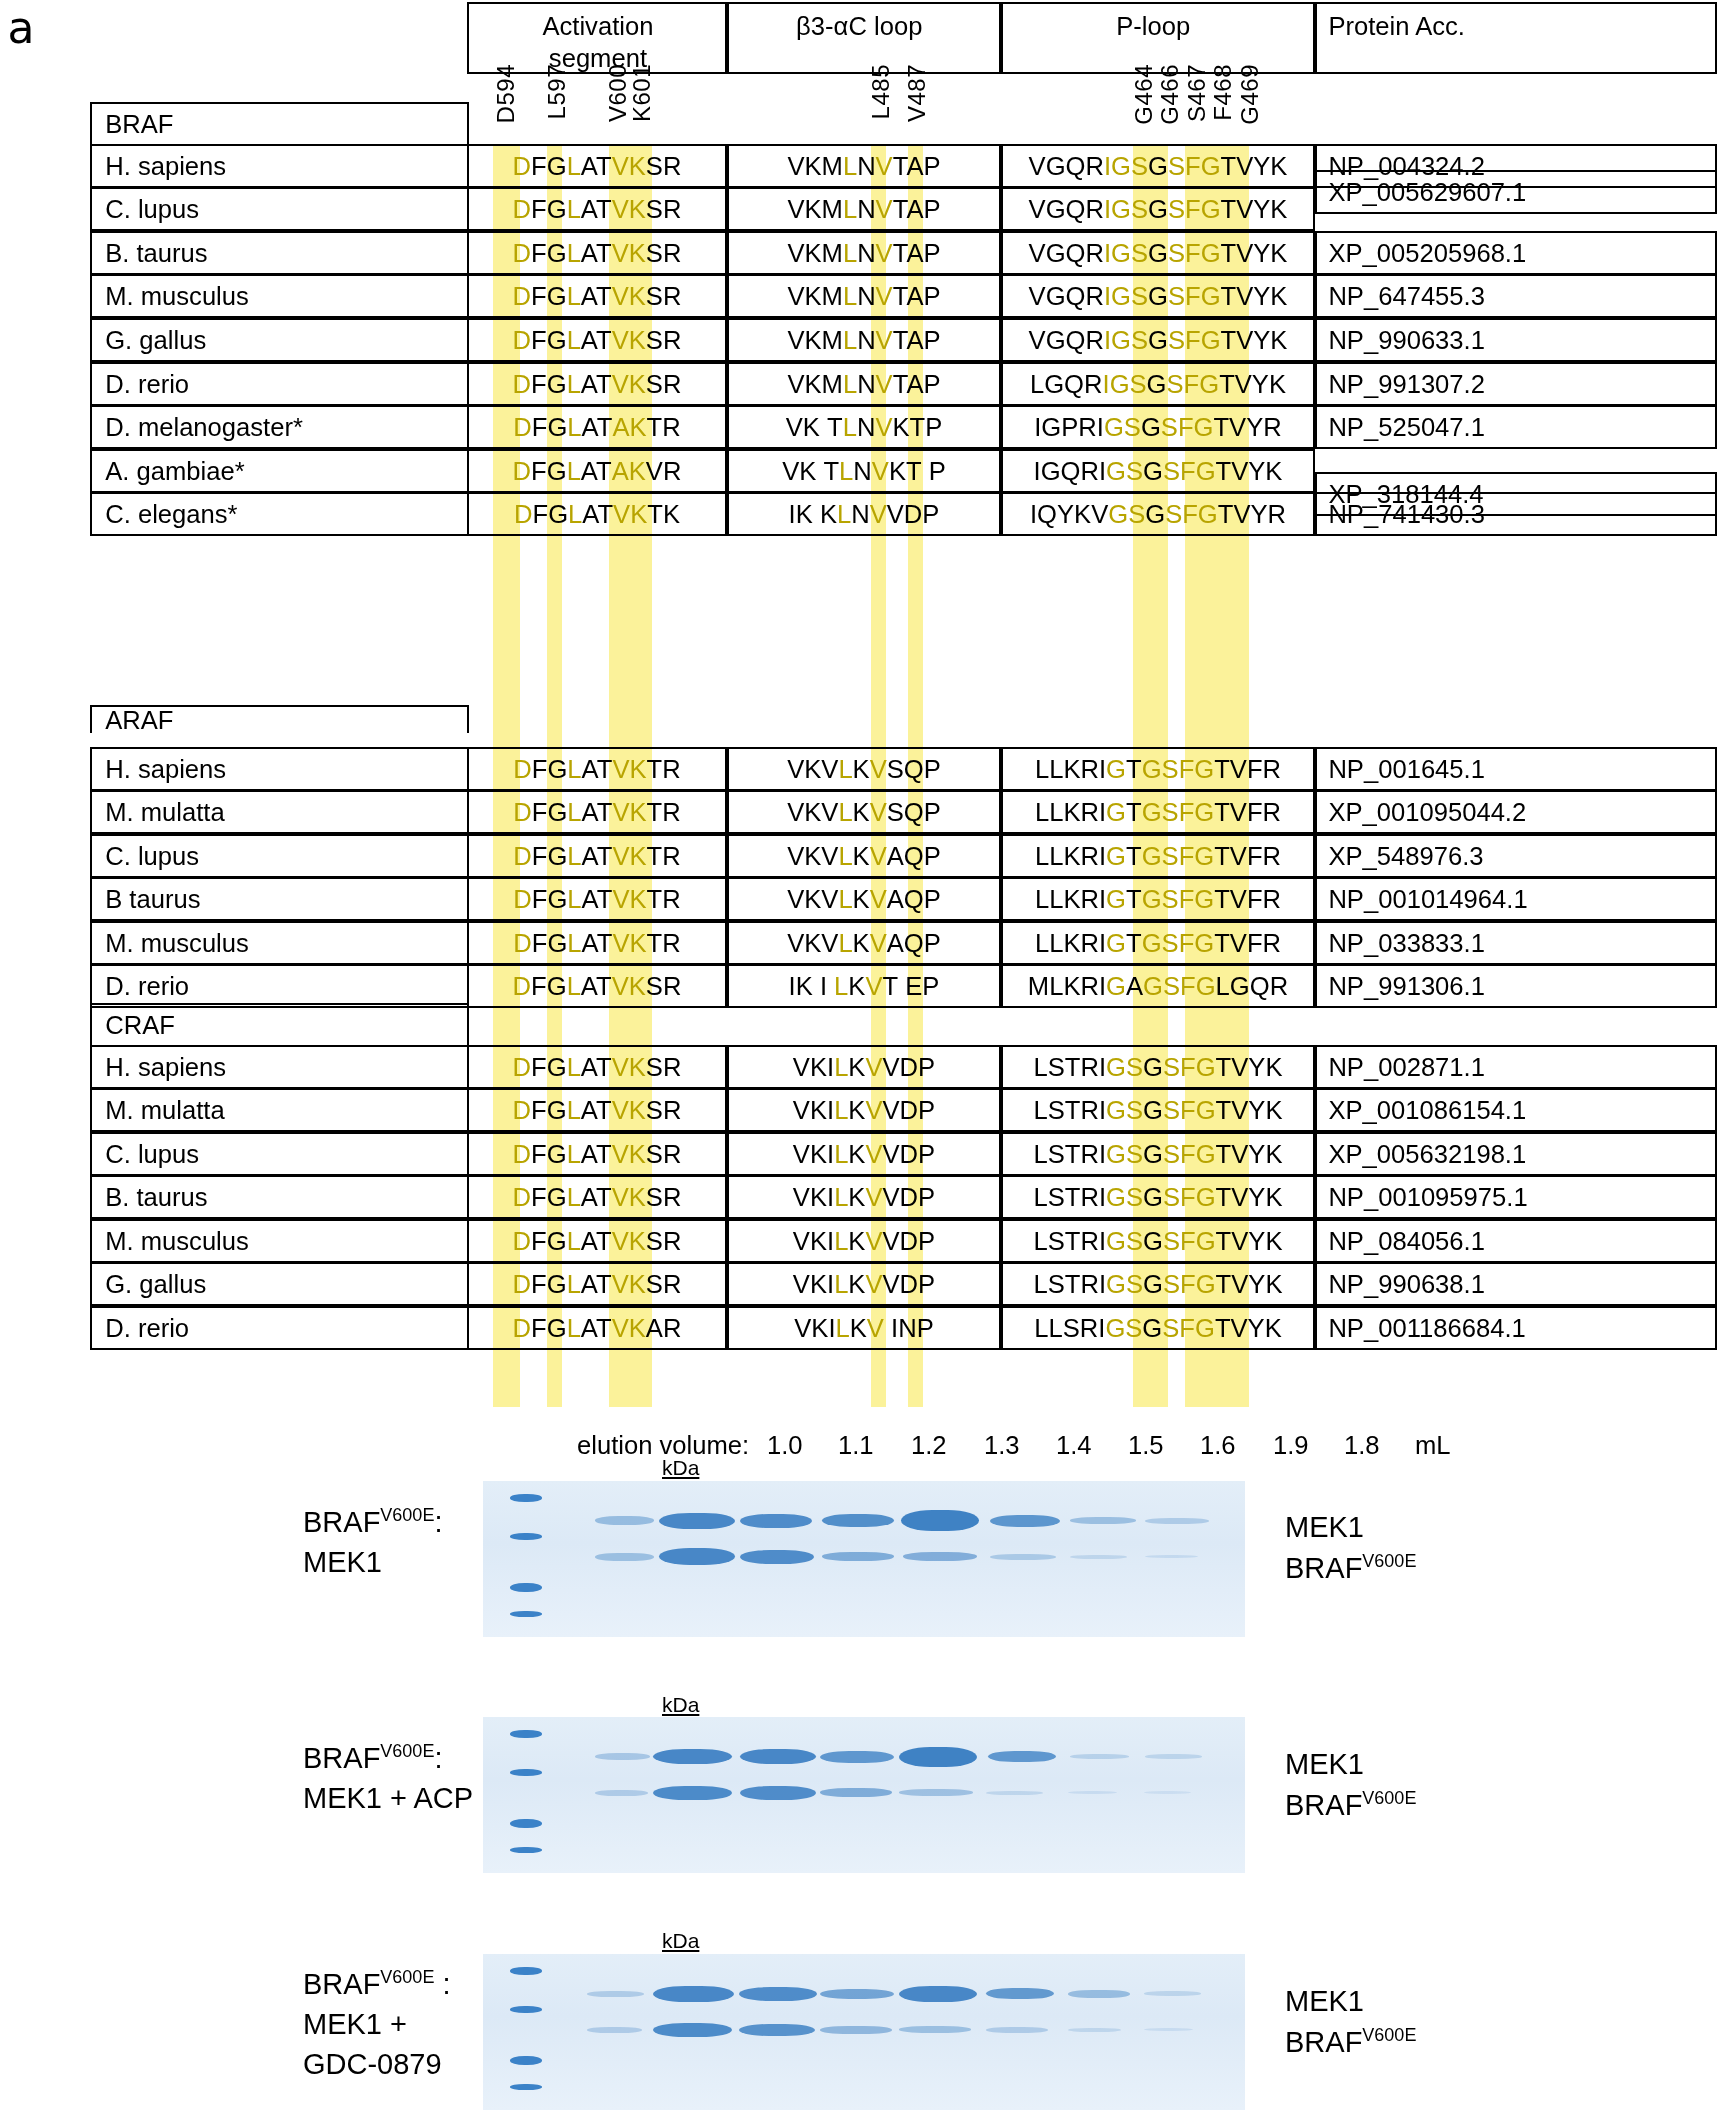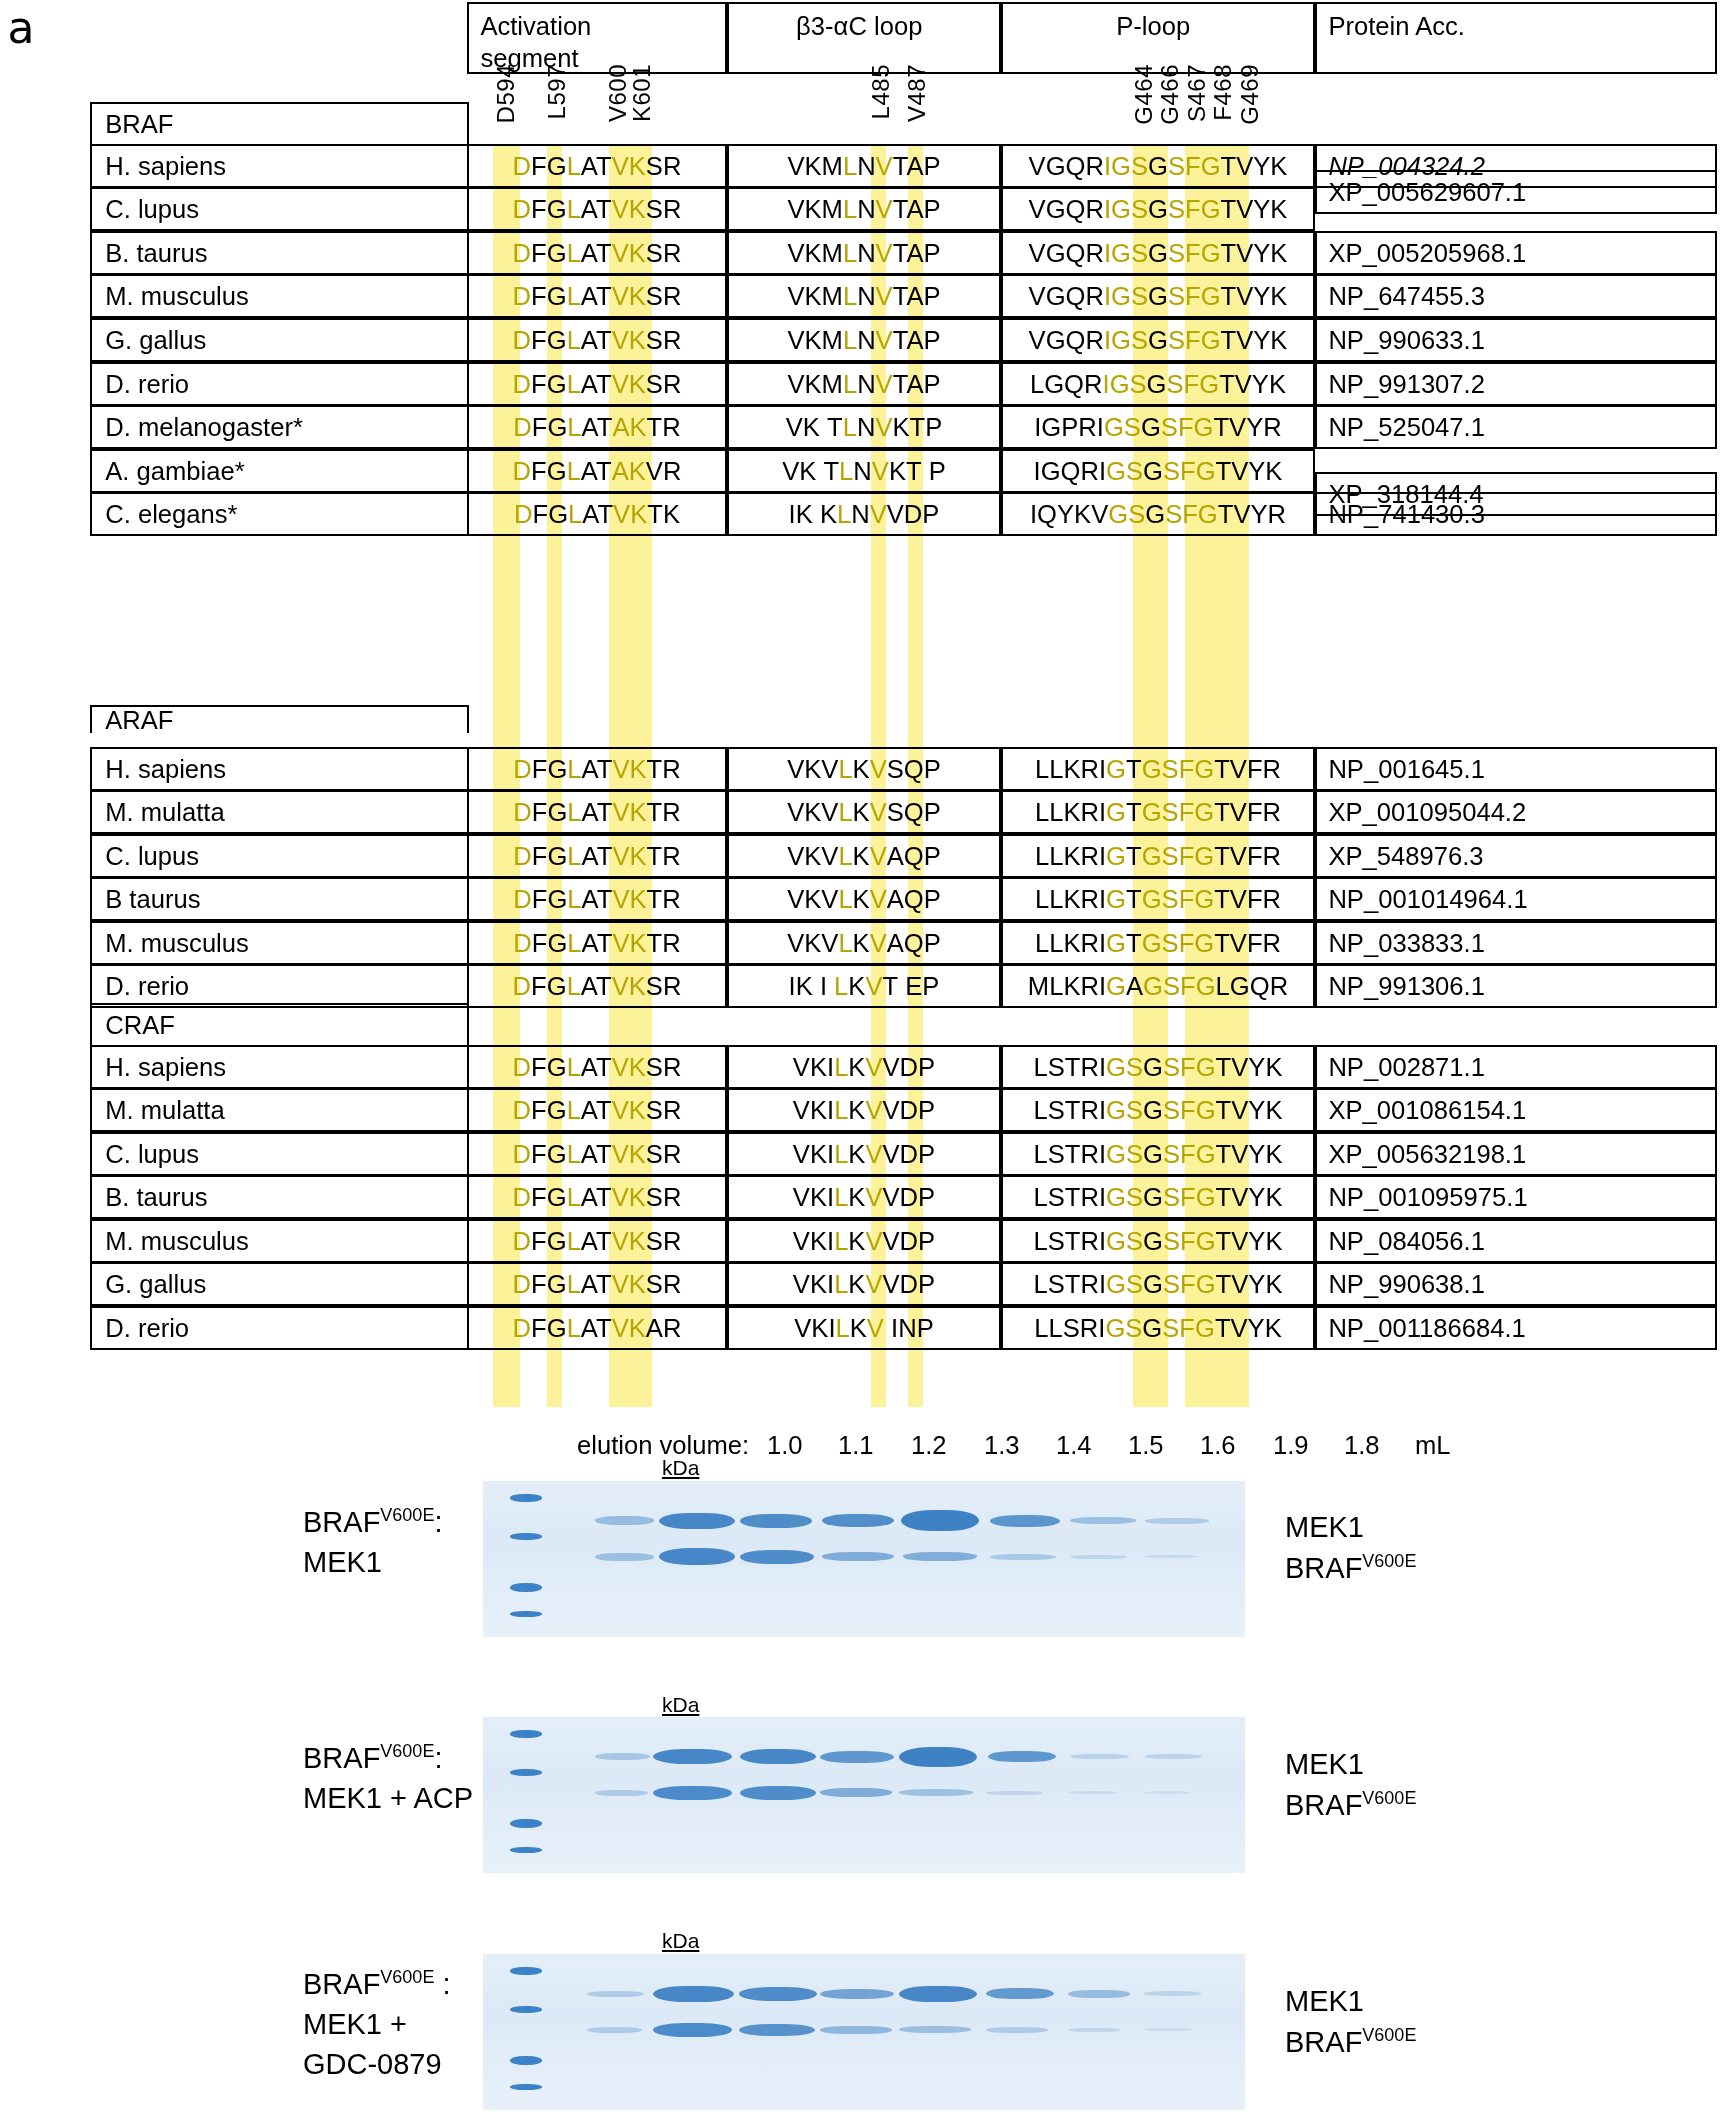--- a/index.html
+++ b/index.html
@@ -167,21 +167,21 @@
   <span class="panel-letter" id="panel-a-letter">a</span>
 
   <div class="hl-band" style="left:493px;width:26.5px;"></div>
   <div class="hl-band" style="left:547px;width:15px;"></div>
   <div class="hl-band" style="left:609px;width:43px;"></div>
   <div class="hl-band" style="left:871px;width:15px;"></div>
   <div class="hl-band" style="left:908px;width:15px;"></div>
   <div class="hl-band" style="left:1133px;width:35px;"></div>
   <div class="hl-band" style="left:1185px;width:64px;"></div>
 
-  <div class="grp-head" style="left:467px; top:1.9px; width:260px; height:72px;">
+  <div class="grp-head" style="left:467px; top:1.9px; width:260px; height:72px;text-align:center;">
     <span>Activation</span><br>
     <span>segment</span>
   </div>
   <div class="grp-head" style="left:727px; top:1.9px; width:274px; height:72px; text-align:center; padding-left:0;">
     <span>β3-αC loop</span>
   </div>
   <div class="grp-head" style="left:1001px; top:1.9px; width:314px; height:72px; text-align:center; padding-left:0;">
     <span>P-loop</span>
   </div>
   <div class="grp-head" style="left:1315px; top:1.9px; width:402px; height:72px;">
@@ -199,21 +199,21 @@
   <span class="res-label" style="left:1185px; top:64px;">S467</span>
   <span class="res-label" style="left:1211px; top:64px;">F468</span>
   <span class="res-label" style="left:1238px; top:64px;">G469</span>
 
   <div id="subtables-host">
       <div class="tbl-title" style="left: 90px; top: 102px; width: 379px; height: 42px;">BRAF</div>
       <div class="cell species" style="left: 90px; width: 379px; top: 144px;">H.&nbsp;sapiens</div>
       <div class="cell seq" style="left: 467px; width: 260px; top: 144px;"><span class="hi">D</span><span class="lo">FG</span><span class="hi">L</span><span class="lo">AT</span><span class="hi">VK</span><span class="lo">SR</span></div>
       <div class="cell seq" style="left: 727px; width: 274px; top: 144px;"><span class="lo">VKM</span><span class="hi">L</span><span class="lo">N</span><span class="hi">V</span><span class="lo">TAP</span></div>
       <div class="cell seq" style="left: 1001px; width: 314px; top: 144px;"><span class="lo">VGQR</span><span class="hi">IGS</span><span class="lo">G</span><span class="hi">SFG</span><span class="lo">TVYK</span></div>
-      <div class="cell acc" style="left: 1315px; width: 402px; top: 144px; font-style: italic;">NP_004324.2</div>
+      <div class="cell acc" style="left: 1315px; width: 402px; top: 144px;">NP_004324.2</div>
       <div class="cell species" style="left: 90px; width: 379px; top: 187px;">C.&nbsp;lupus</div>
       <div class="cell seq" style="left: 467px; width: 260px; top: 187px;"><span class="hi">D</span><span class="lo">FG</span><span class="hi">L</span><span class="lo">AT</span><span class="hi">VK</span><span class="lo">SR</span></div>
       <div class="cell seq" style="left: 727px; width: 274px; top: 187px;"><span class="lo">VKM</span><span class="hi">L</span><span class="lo">N</span><span class="hi">V</span><span class="lo">TAP</span></div>
       <div class="cell seq" style="left: 1001px; width: 314px; top: 187px;"><span class="lo">VGQR</span><span class="hi">IGS</span><span class="lo">G</span><span class="hi">SFG</span><span class="lo">TVYK</span></div>
       <div class="cell acc" style="left: 1315px; width: 402px; top: 170px;">XP_005629607.1</div>
       <div class="cell species" style="left: 90px; width: 379px; top: 231px;">B.&nbsp;taurus</div>
       <div class="cell seq" style="left: 467px; width: 260px; top: 231px;"><span class="hi">D</span><span class="lo">FG</span><span class="hi">L</span><span class="lo">AT</span><span class="hi">VK</span><span class="lo">SR</span></div>
       <div class="cell seq" style="left: 727px; width: 274px; top: 231px;"><span class="lo">VKM</span><span class="hi">L</span><span class="lo">N</span><span class="hi">V</span><span class="lo">TAP</span></div>
       <div class="cell seq" style="left: 1001px; width: 314px; top: 231px;"><span class="lo">VGQR</span><span class="hi">IGS</span><span class="lo">G</span><span class="hi">SFG</span><span class="lo">TVYK</span></div>
       <div class="cell acc" style="left: 1315px; width: 402px; top: 231px;">XP_005205968.1</div>

